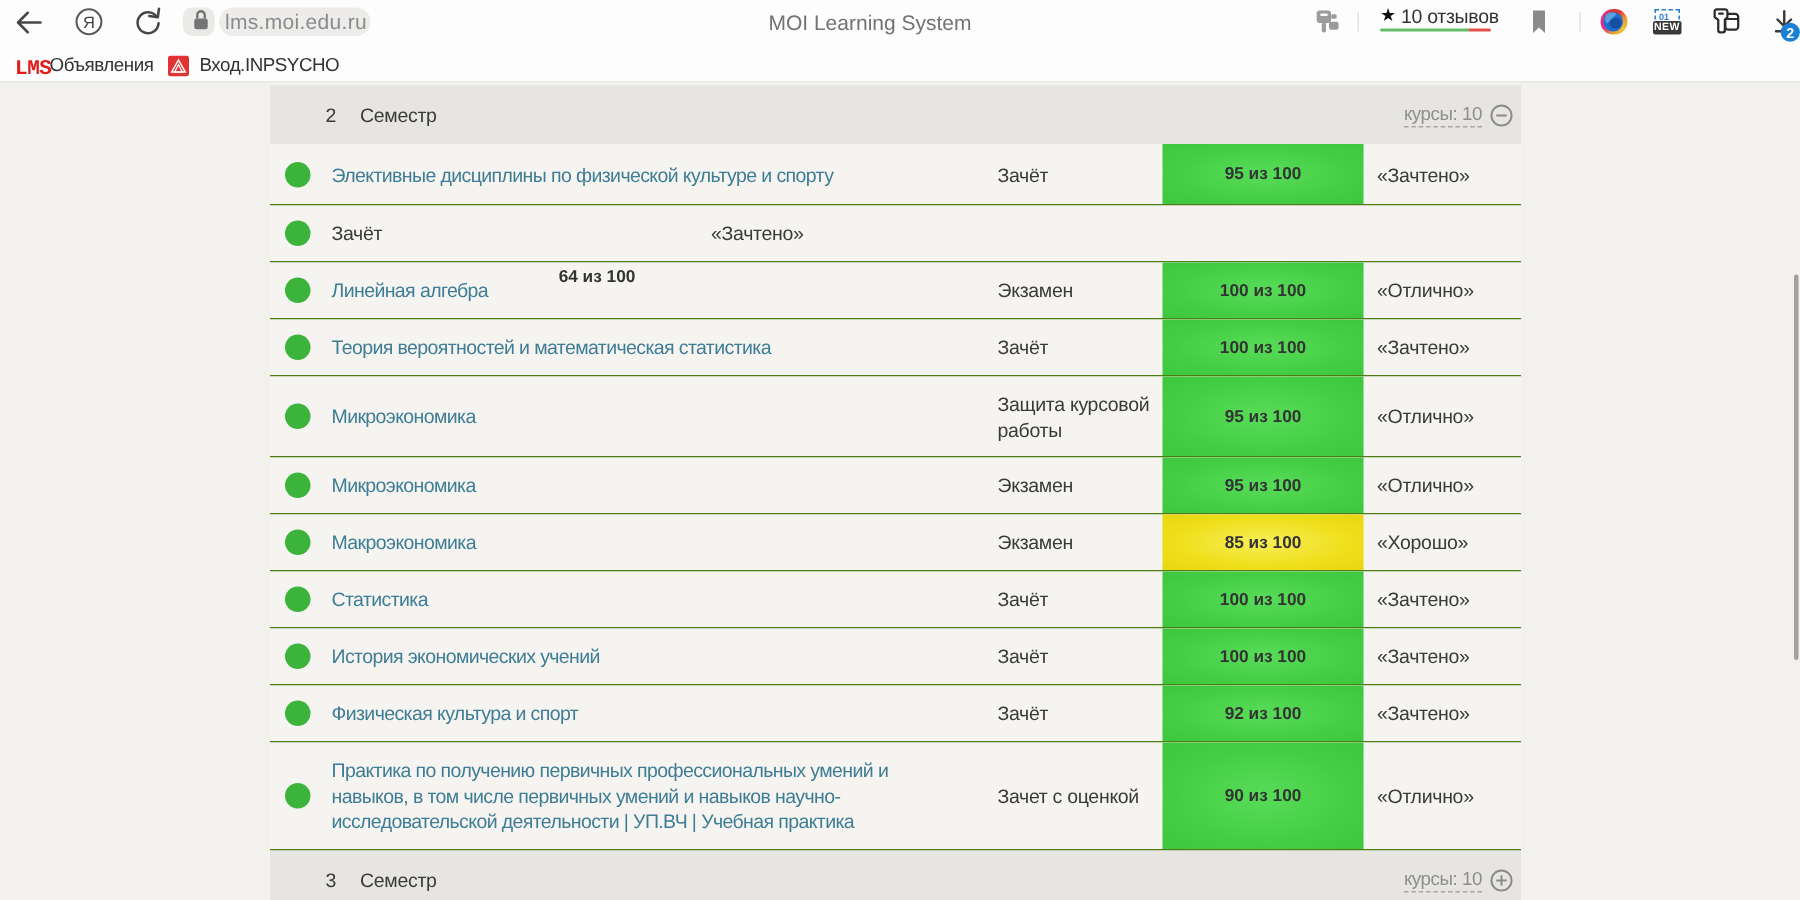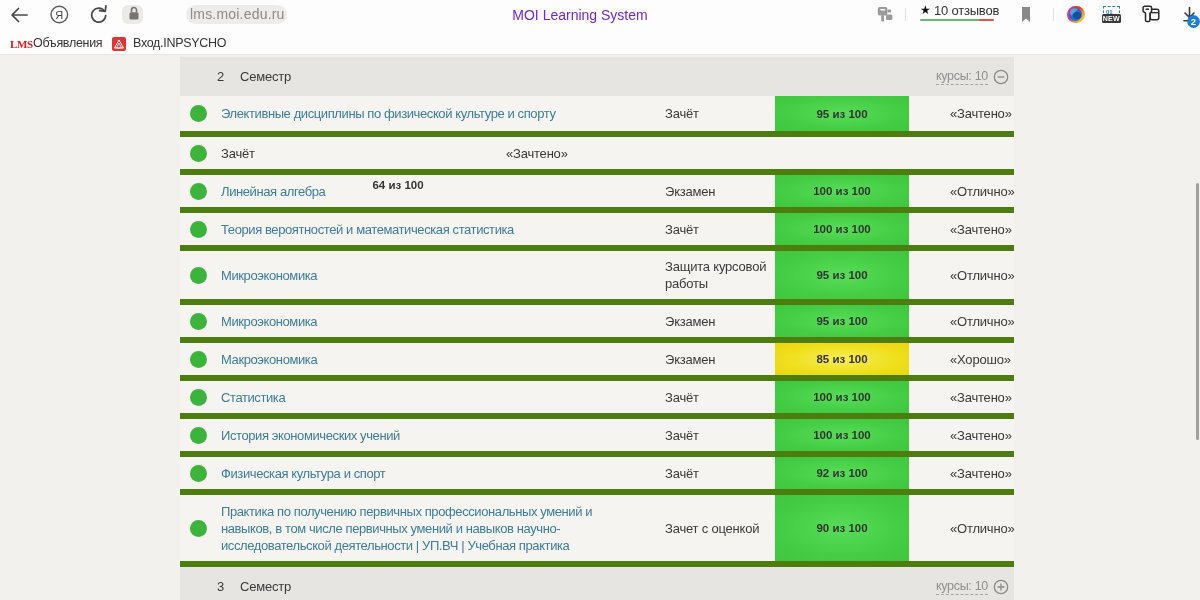--- a/index.html
+++ b/index.html
@@ -3,46 +3,46 @@
 <meta charset="utf-8">
 <style>
 * { margin:0; padding:0; box-sizing:border-box; }
 html,body { width:1200px; height:600px; overflow:hidden; }
 body { font-family:"Liberation Sans", sans-serif; position:relative; background:#f2f1ed; }
 
 
 .topbar { position:absolute; top:0; left:0; width:1200px; height:30px; background:#fdfdfd; }
 .bookbar { position:absolute; top:30px; left:0; width:1200px; height:25px; background:#fdfdfd; border-bottom:1px solid #e5e5e4; }
 .chip { position:absolute; background:#eceae7; border-radius:6px; }
-.urlchip { position:absolute; left:146px; top:5px; width:101px; height:19px; background:#edecea; border-radius:9.5px; color:#8b8b8b; font-size:14px; line-height:19px; padding-left:4px; letter-spacing:0.2px;margin-left:40px; }
-.title { position:absolute; left:480px; top:7px; width:200px; text-align:center; font-size:14px; color:#6d28d9; }
+.urlchip { position:absolute; left:146px; top:5px; width:101px; height:19px; background:#edecea; border-radius:9.5px; color:#8b8b8b; font-size:14px; line-height:19px; padding-left:4px; letter-spacing:0.2px; }
+.title { position:absolute; left:480px; top:7px; width:200px; text-align:center; font-size:14px; color:#737373; }
 .sep { position:absolute; width:1px; background:#e2e2e2; top:8px; height:13px; }
 .star-txt { position:absolute; left:934px; top:3px; font-size:13px; letter-spacing:-0.2px; color:#333; }
 .star-g { position:absolute; left:920px; top:2.5px; font-size:12px; color:#111; }
 .rate-bar { position:absolute; left:920px; top:18.5px; width:74px; height:2.5px; border-radius:2px; background:linear-gradient(to right,#65bb6a 0 80%,#e84f4f 80% 100%); }
 .bm-item { position:absolute; font-size:12.5px; letter-spacing:-0.3px; color:#333; }
 
 
 .page { position:absolute; top:56px; left:0; width:1200px; height:544px; background:#f2f1ed; }
 .tbl { position:absolute; left:180px; top:1px; width:834px; }
 .sem { height:39px; background:#e7e5e1; display:flex; align-items:center; font-size:13px; letter-spacing:-0.2px; color:#3a3a3a; position:relative; }
 .sem .n { position:absolute; left:37px; }
 .sem .t { position:absolute; left:60px; }
 .sem .r { position:absolute; right:26px; top:50%; transform:translateY(-50%); font-size:12.5px; letter-spacing:-0.3px; color:#8f8f8f; border-bottom:1px dashed #a5a5a5; padding-bottom:1px; }
 .sem svg.pm { position:absolute; right:5px; top:50%; transform:translateY(-50%); }
-.row { display:flex; background:#f5f4f0; border-bottom:6px solid #4d7c0f; }
+.row { display:flex; background:#f5f4f0; border-bottom:1px solid #4d7c0f; }
 .c-dot { width:41px; position:relative; flex:none; }
 .dot { position:absolute; left:10px; top:50%; margin-top:-8.5px; width:17px; height:17px; border-radius:50%; background:#3cb43c; }
 .c-name { width:444px; flex:none; display:flex; align-items:center; font-size:13px; letter-spacing:-0.4px; color:#3e7d95; line-height:17px; }
 .c-type { width:110px; flex:none; display:flex; align-items:center; font-size:13px; letter-spacing:-0.2px; color:#3a3a3a; line-height:17px; }
 .c-score { width:134px; flex:none; display:flex; align-items:center; justify-content:center; font-size:11.5px; font-weight:bold; color:#333; }
 .g { background:radial-gradient(ellipse at center, #58dc58 0%, #45ce45 60%, #3ec73e 100%); }
 .s { background:radial-gradient(ellipse at center, #fbfbfb 0%, #e9e9e9 55%, #cbcbcb 100%);margin-top:48px; }
 .y { background:radial-gradient(ellipse at center, #f7ee58 0%, #efdf1c 60%, #e8d60e 100%); }
-.c-grade { flex:1; display:flex; align-items:center; padding-left:9px; font-size:13px; letter-spacing:-0.2px; color:#3a3a3a;margin-left:32px; }
+.c-grade { flex:1; display:flex; align-items:center; padding-left:9px; font-size:13px; letter-spacing:-0.2px; color:#3a3a3a; }
 .scrollbar { position:absolute; right:1px; top:183px; width:3px; height:257px; background:#a3a19e; border-radius:2px; }
 </style>
 </head>
 <body>
 
 <div class="topbar">
   <svg width="1200" height="30" style="position:absolute;left:0;top:0">
 
     <path d="M27 15 H12.5 M18.5 8.5 L12 15 L18.5 21.5" stroke="#474747" stroke-width="1.7" fill="none" stroke-linecap="round" stroke-linejoin="round"></path>
 
@@ -88,21 +88,21 @@
 
   <svg width="22" height="22" style="position:absolute; left:1141px; top:4px;">
     <rect x="9.2" y="5.2" width="8.6" height="10.6" rx="2" fill="#fdfdfd" stroke="#2b2b2b" stroke-width="1.5"></rect>
     <path d="M9.2 8.7 h8.6" stroke="#2b2b2b" stroke-width="1.3"></path>
     <path d="M3.6 2.2 h5.4 a1.6 1.6 0 0 1 1.6 1.6 v3.6 l-1.7 1.8 v7 a1.4 1.4 0 0 1 -1.4 1.4 h-1.6 a1.4 1.4 0 0 1 -1.4 -1.4 v-7 L2.1 7.4 v-3.6 a1.6 1.6 0 0 1 1.5 -1.6 z" fill="#fdfdfd" stroke="#2b2b2b" stroke-width="1.5" stroke-linejoin="round"></path>
     <rect x="4.4" y="4.4" width="3.9" height="1.5" rx="0.75" fill="#2b2b2b"></rect>
   </svg>
 </div>
 
 <div class="bookbar">
-  <div style="position:absolute; left:10px; top:7.5px; font-size:11px; font-weight:bold; color:#e01b1b; letter-spacing:-0.3px; font-family:Liberation Serif, serif;">LMS</div>
+  <div style="position:absolute; left:10px; top:7.5px; font-size:14px; font-weight:bold; color:#e01b1b; letter-spacing:-0.3px; font-family:Liberation Mono, monospace;">LMS</div>
   <div class="bm-item" style="left:33px; top:6px;">Объявления</div>
   <svg width="14" height="14" style="position:absolute; left:112px; top:7px;">
     <rect width="14" height="14" rx="2" fill="#e03434"></rect>
     <path d="M7 3 L11.5 11 H2.5 z" fill="none" stroke="#fff" stroke-width="1"></path>
     <path d="M7 6 L9.5 11 H4.5 z" fill="none" stroke="#fff" stroke-width="0.8"></path>
   </svg>
   <div class="bm-item" style="left:133px; top:6px;">Вход.INPSYCHO</div>
 </div>
 
 <div class="page">

